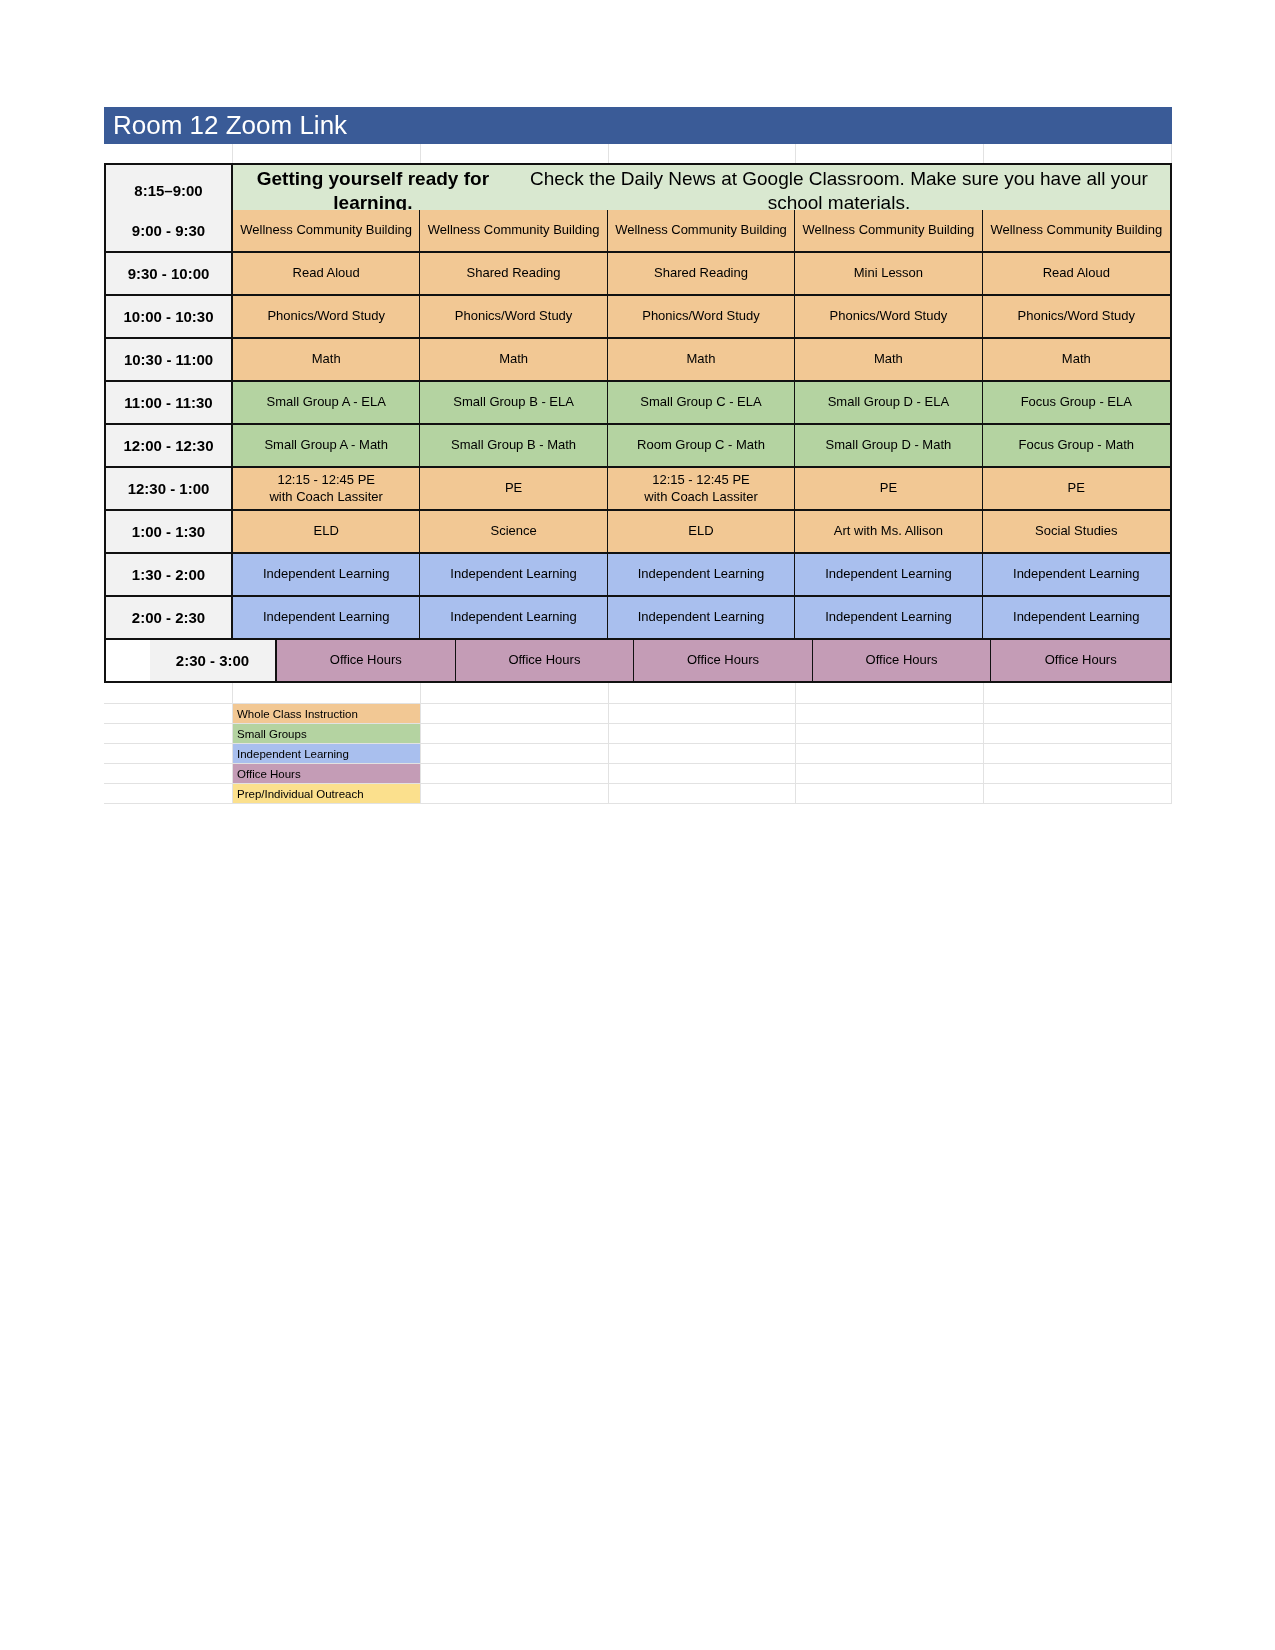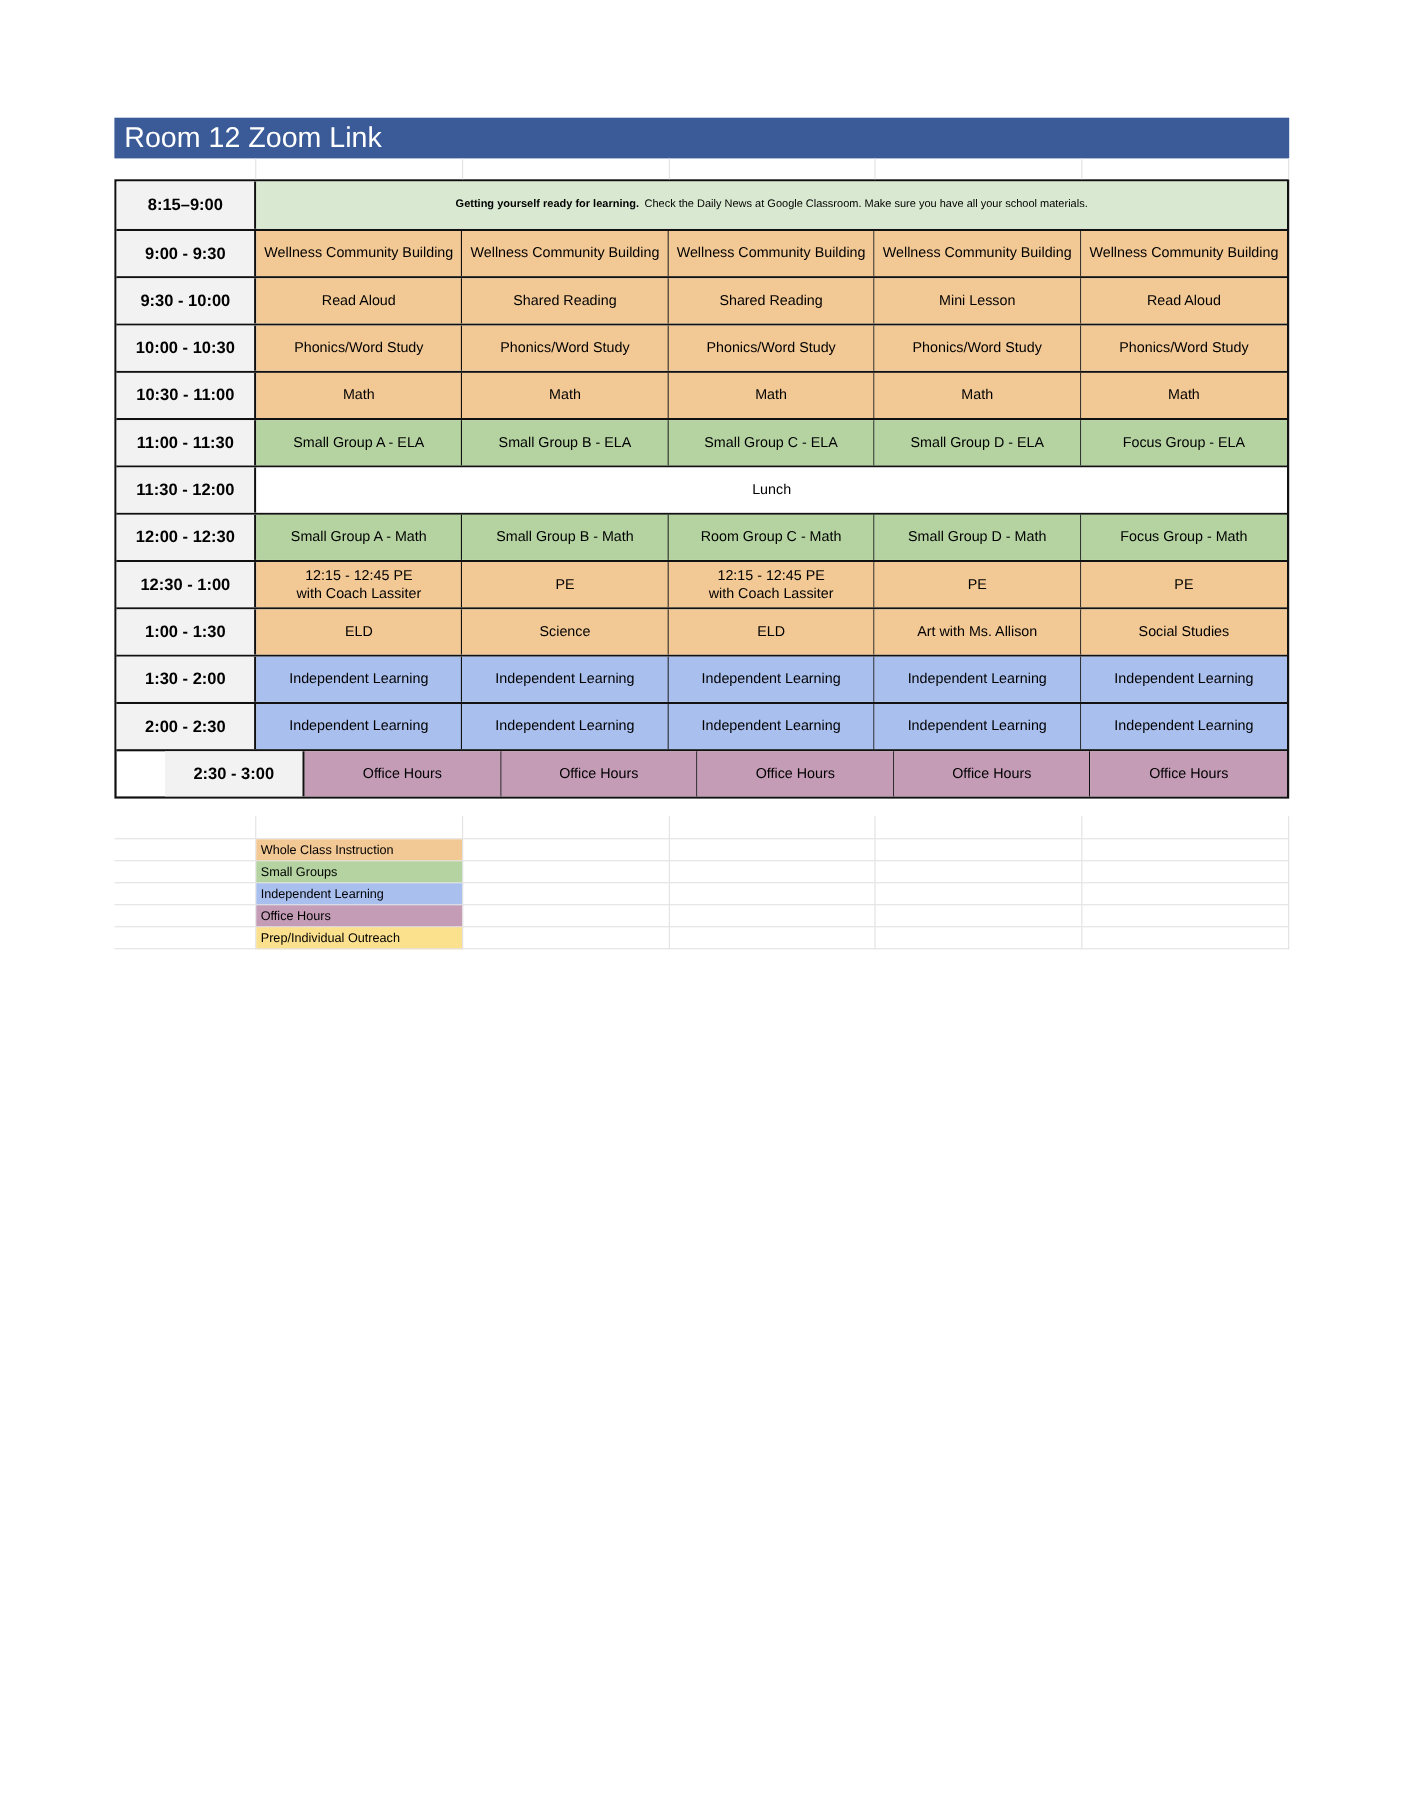--- a/index.html
+++ b/index.html
@@ -45,25 +45,25 @@
     background:var(--c-time_cell_bg,#f2f2f2);font-weight:700;font-size:15px;
     display:flex;align-items:center;justify-content:center;
     border-right:2px solid var(--c-border,#111);box-sizing:border-box;
   }
   .cell{
     display:flex;align-items:center;justify-content:center;text-align:center;
     font-size:13px;line-height:1.25;padding:2px 5px;box-sizing:border-box;
     border-right:1px solid var(--c-border,#111);white-space:pre-line;
   }
   .cell:last-child{border-right:none;}
-  .banner-cell{font-size:10px;}
+  .banner-cell{font-size:19px;}
   .banner-bold{font-weight:700;margin-right:5px;}
 
   
-  .bottom-grid{display:grid;grid-template-columns:129px repeat(5,1fr);margin-top:16px;}
+  .bottom-grid{display:grid;grid-template-columns:129px repeat(5,1fr);}
   .g-cell{
     height:20px;box-sizing:border-box;
     border-right:1px solid var(--c-grid_line,#e2e2e2);
     border-bottom:1px solid var(--c-grid_line,#e2e2e2);
   }
   .g-tall{height:21px;}
   .legend-cell{
     height:20px;box-sizing:border-box;display:flex;align-items:center;
     padding-left:4px;font-size:11.5px;
     border-right:1px solid var(--c-grid_line,#e2e2e2);
@@ -127,24 +127,20 @@
         <div class="cell" style="background: var(--c-tan);">Math</div>
         <div class="cell" style="background: var(--c-tan);">Math</div>
       </div>
       <div class="row">
         <div class="time-cell">11:00 - 11:30</div>
         <div class="cell" style="background: var(--c-green);">Small Group A - ELA</div>
         <div class="cell" style="background: var(--c-green);">Small Group B - ELA</div>
         <div class="cell" style="background: var(--c-green);">Small Group C - ELA</div>
         <div class="cell" style="background: var(--c-green);">Small Group D - ELA</div>
         <div class="cell" style="background: var(--c-green);">Focus Group - ELA</div>
-      </div>
-      <div class="row row-span">
-        <div class="time-cell">11:30 - 12:00</div>
-        <div class="cell" style="background: var(--c-white);">Lunch</div>
       </div>
       <div class="row">
         <div class="time-cell">12:00 - 12:30</div>
         <div class="cell" style="background: var(--c-green);">Small Group A - Math</div>
         <div class="cell" style="background: var(--c-green);">Small Group B - Math</div>
         <div class="cell" style="background: var(--c-green);">Room Group C - Math</div>
         <div class="cell" style="background: var(--c-green);">Small Group D - Math</div>
         <div class="cell" style="background: var(--c-green);">Focus Group - Math</div>
       </div>
       <div class="row">

